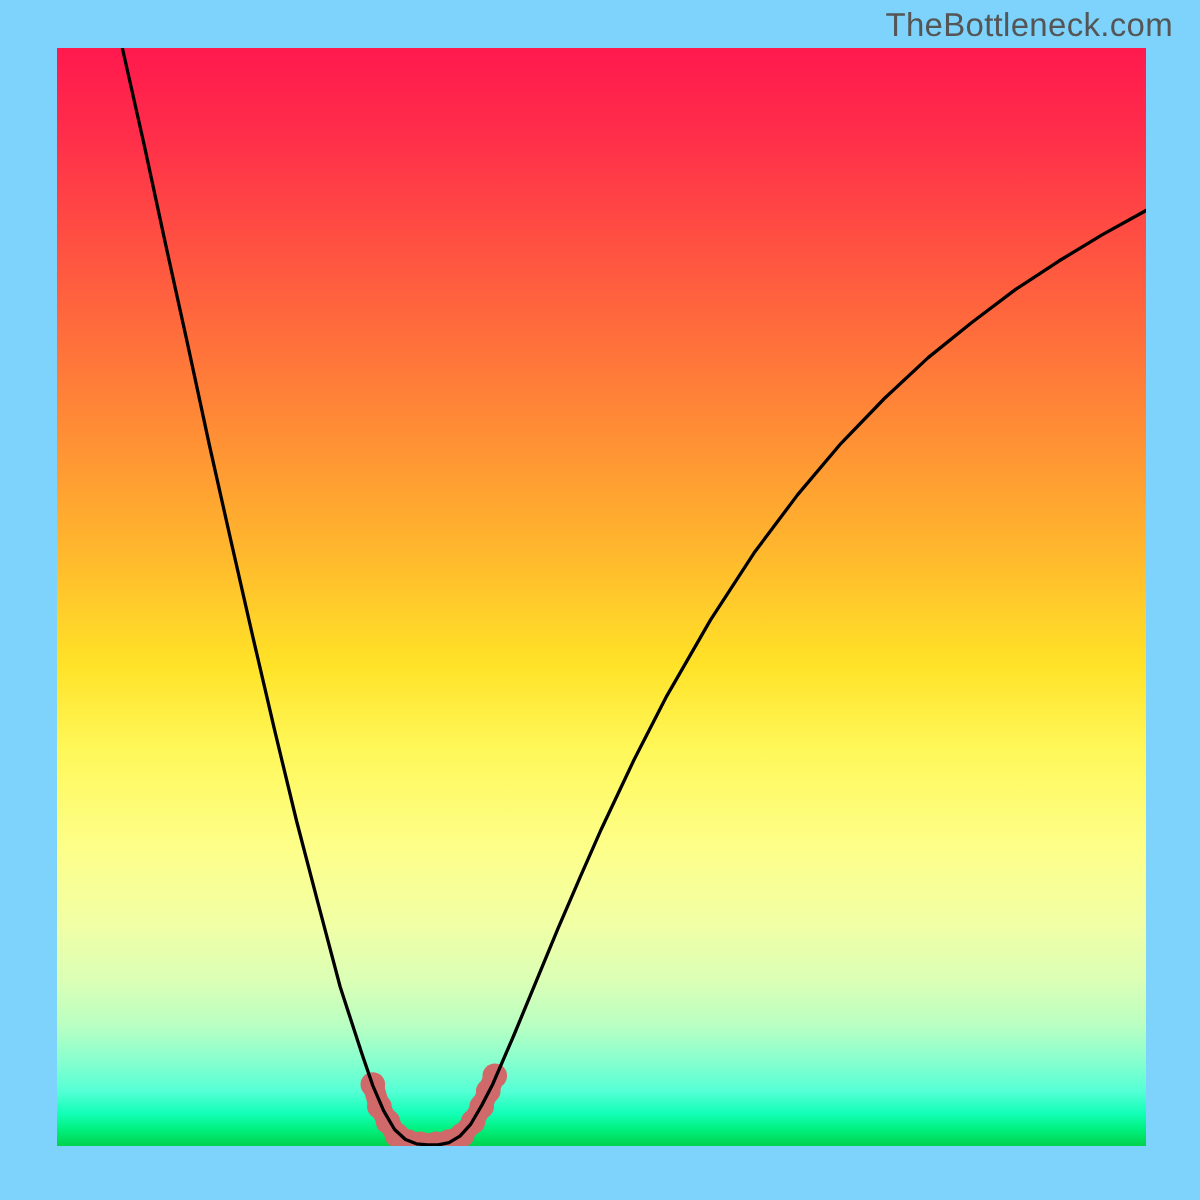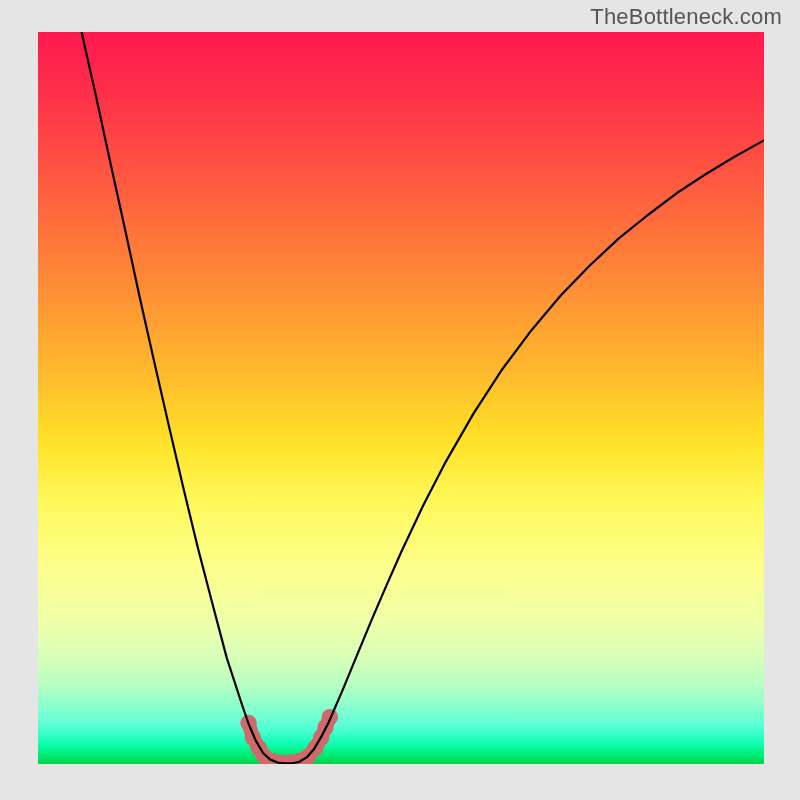--- a/index.html
+++ b/index.html
@@ -1,20 +1,20 @@
 <!DOCTYPE html>
 <html><head>
 <meta charset="utf-8">
 <style>
   * { margin: 0; padding: 0; box-sizing: border-box; }
   html, body { width: 800px; height: 800px; overflow: hidden; background: #000; }
   .outer {
     width: 800px;
     height: 800px;
-    background: #e5e5e5;
+    background: #7dd3fc;
     position: relative;
   }
   .watermark {
     position: absolute;
     top: 4px;
     right: 18px;
     font-family: Arial, Helvetica, sans-serif;
     font-size: 22px;
     color: #555;
     letter-spacing: 0.2px;

